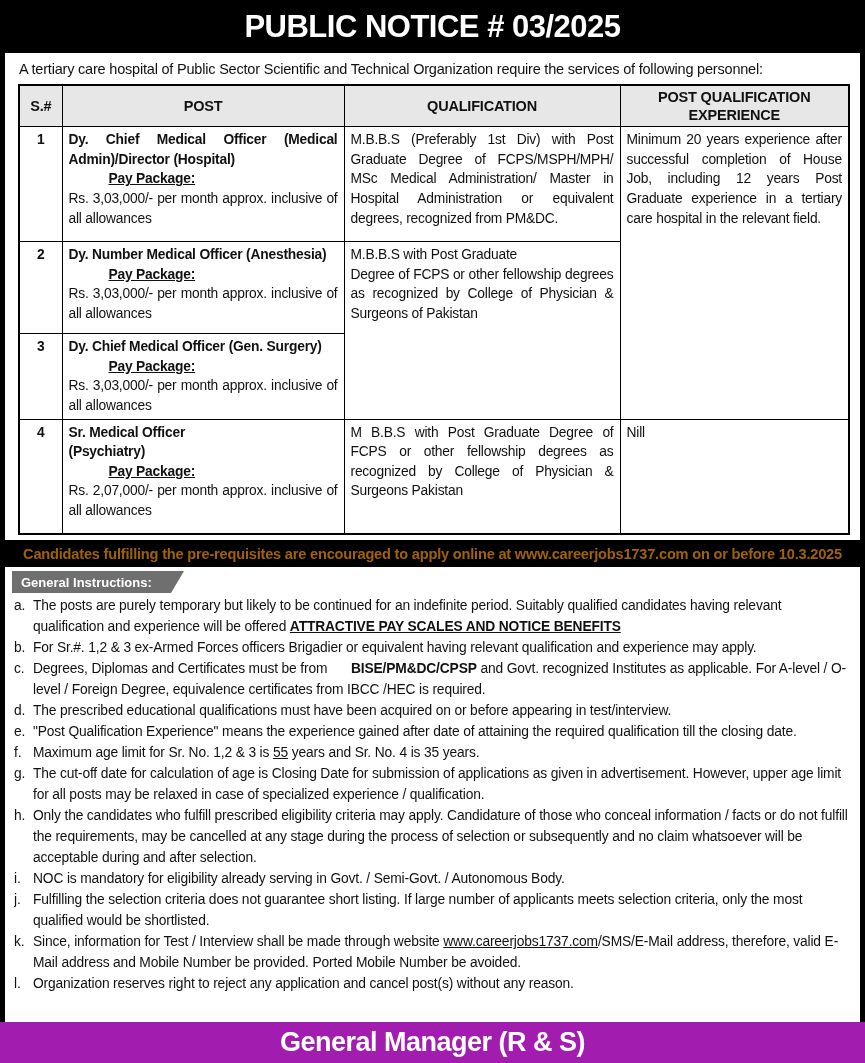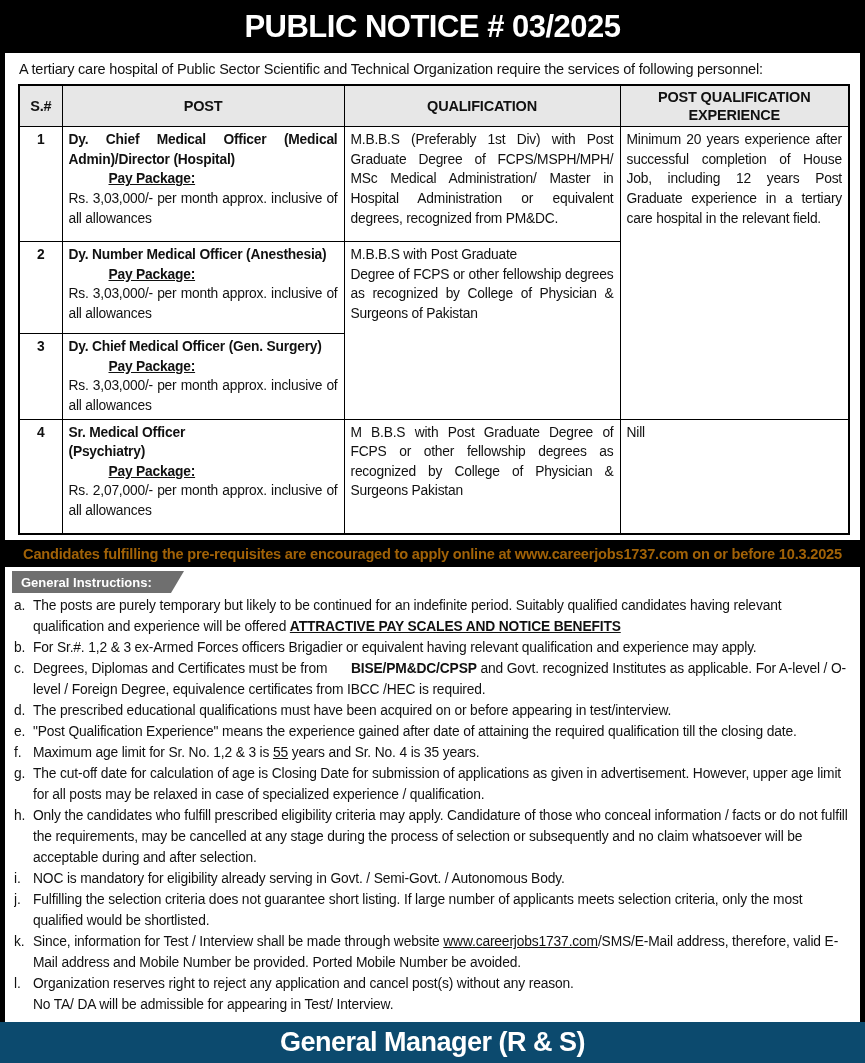--- a/index.html
+++ b/index.html
@@ -72,21 +72,21 @@
     font-size:13.8px; line-height:21px; letter-spacing:-0.15px; color:#111;
   }
   .inst { display:flex; }
   .inst .letter { flex:0 0 19px; }
   .inst .body { flex:1 1 auto; }
   .b  { font-weight:bold;padding-left:20px; }
   .u  { text-decoration:underline;text-align:center; }
   .bu { font-weight:bold; text-decoration:underline; }
   
   .footbar {
-    height:41px; background:#0c4a6e; color:#fff; flex:0 0 auto;
+    height:41px; background:#a21caf; color:#fff; flex:0 0 auto;
     display:flex; align-items:center; justify-content:center;
   }
   .footbar .sig { font-size:27px; font-weight:bold; letter-spacing:-0.5px; }
 </style>
 </head>
 <body>
 
 <div class="page">
 
   <div class="topbar">
@@ -199,24 +199,20 @@
         <span class="body"><span>Fulfilling the selection criteria does not guarantee short listing. If large number of applicants meets selection criteria, only the most qualified would be shortlisted.</span></span>
       </div>
       <div class="inst">
         <span class="letter">k.</span>
         <span class="body"><span>Since, information for Test / Interview shall be made through website </span><span class="u">www.careerjobs1737.com</span><span>/SMS/E-Mail address, therefore, valid E-Mail address and Mobile Number be provided. Ported Mobile Number be avoided.</span></span>
       </div>
       <div class="inst">
         <span class="letter">l.</span>
         <span class="body"><span>Organization reserves right to reject any application and cancel post(s) without any reason.</span></span>
       </div>
-      <div class="inst">
-        <span class="letter"></span>
-        <span class="body"><span>No TA/ DA will be admissible for appearing in Test/ Interview.</span></span>
-      </div>
     </div>
 
   </div>
 
   <div class="footbar">
     <div class="sig">General Manager (R &amp; S)</div>
   </div>
 
 </div>
 

